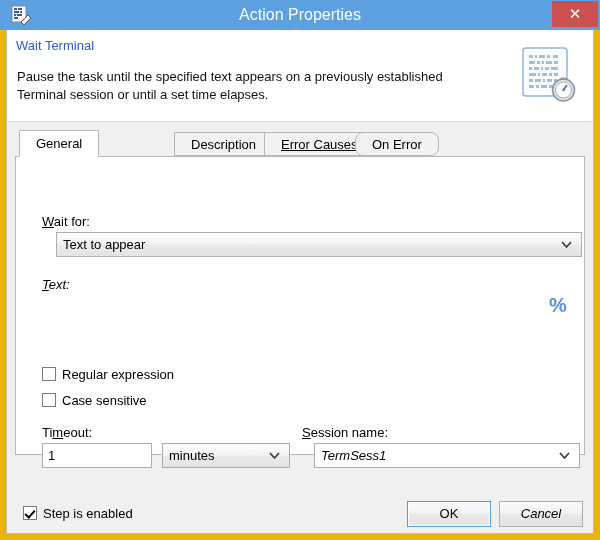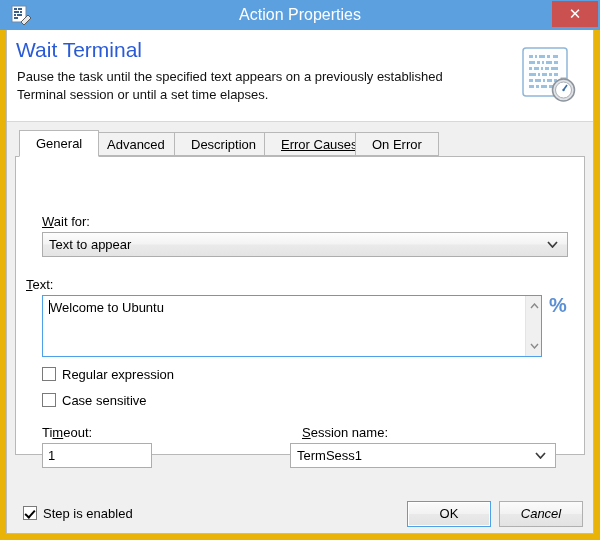--- a/index.html
+++ b/index.html
@@ -71,21 +71,21 @@
   .header {
     position: absolute;
     left: 0; top: 0;
     width: 586px; height: 92px;
     background: #ffffff;
     border-bottom: 1px solid #d8d8d8;
   }
   .header-title {
     position: absolute;
     left: 9px; top: 8px;
-    font-size: 21px;
+    font-size: 13px;
     color: #2a5bd7;
     white-space: nowrap;
   }
   .header-desc {
     position: absolute;
     left: 10px; top: 38px;
     width: 470px;
     font-size: 13px;
     line-height: 18px;
     color: #111;
@@ -360,72 +360,64 @@
             <circle cx="46.5" cy="46" r="8" fill="#ffffff" stroke="#a9aeb5" stroke-width="1"></circle>
             <line x1="46.5" y1="46" x2="50" y2="41" stroke="#3b6ea8" stroke-width="1.6"></line>
             <circle cx="46.5" cy="46" r="1.2" fill="#3b6ea8"></circle>
           </g>
         </svg>
       </div>
     </div>
 
     <div class="tabstrip">
       <div class="tab selected" style="left:4px;">General</div>
-      <div class="tab" style="left:75px;">Advanced</div>
       <div class="tab" style="left:159px;">Description</div>
       <div class="tab" style="left:249px;text-decoration:underline;">Error Causes</div>
-      <div class="tab" style="left:340px;">On Error</div>
+      <div class="tab" style="left:340px;border-radius:8px;">On Error</div>
     </div>
 
     <div class="panel">
 
       <div class="lbl" style="left:26px; top:57px;"><u>W</u>ait for:</div>
-      <div class="combo" style="left:26px; top:75px; width:526px;">
+      <div class="combo" style="left:40px; top:75px; width:526px;">
         <div class="val">Text to appear</div>
         <div class="chev">
           <svg width="11" height="7" viewBox="0 0 11 7">
               <path d="M1 1 L5.5 6 L10 1" fill="none" stroke="#3c3c3c" stroke-width="1.7"></path>
             </svg>
         </div>
       </div>
 
-      <div class="lbl" style="left:10px; top:120px;"><u>T</u>ext:</div>
-      <div class="textarea">
-        <div class="ta-val"><span class="caret"></span><span>Welcome to Ubuntu</span></div>
-        <div class="vscroll">
-          <div class="arr up">
-            <svg width="9" height="6" viewBox="0 0 9 6">
-                <path d="M1 5 L4.5 1 L8 5" fill="none" stroke="#8a8a8a" stroke-width="1.4"></path>
-              </svg>
-          </div>
-          <div class="arr dn">
-            <svg width="9" height="6" viewBox="0 0 9 6">
-                <path d="M1 1 L4.5 5 L8 1" fill="none" stroke="#8a8a8a" stroke-width="1.4"></path>
-              </svg>
-          </div>
-        </div>
-      </div>
+      <div class="lbl" style="left:26px; top:120px;font-style:italic;"><u>T</u>ext:</div>
       <div class="pct">%</div>
 
       <div class="cbrow" style="left:26px; top:209px;">
         <span class="cbox"></span>
         <span class="ctext">Regular expression</span>
       </div>
       <div class="cbrow" style="left:26px; top:235px;">
         <span class="cbox"></span>
         <span class="ctext">Case sensitive</span>
       </div>
 
       <div class="lbl" style="left:26px; top:268px;">Ti<u>m</u>eout:</div>
       <div class="textbox" style="left:26px; top:286px; width:110px; height:25px;">
         <div class="tval">1</div>
       </div>
+      <div class="combo" style="left:146px; top:286px; width:128px;">
+        <div class="val">minutes</div>
+        <div class="chev">
+          <svg width="11" height="7" viewBox="0 0 11 7">
+              <path d="M1 1 L5.5 6 L10 1" fill="none" stroke="#3c3c3c" stroke-width="1.7"></path>
+            </svg>
+        </div>
+      </div>
 
       <div class="lbl" style="left:286px; top:268px;"><u>S</u>ession name:</div>
-      <div class="combo" style="left:274px; top:286px; width:266px; background:#ffffff;">
+      <div class="combo" style="left:298px; top:286px; width:266px; background:#ffffff;font-style:italic;">
         <div class="val">TermSess1</div>
         <div class="chev">
           <svg width="11" height="7" viewBox="0 0 11 7">
               <path d="M1 1 L5.5 6 L10 1" fill="none" stroke="#3c3c3c" stroke-width="1.7"></path>
             </svg>
         </div>
       </div>
 
     </div>
 

